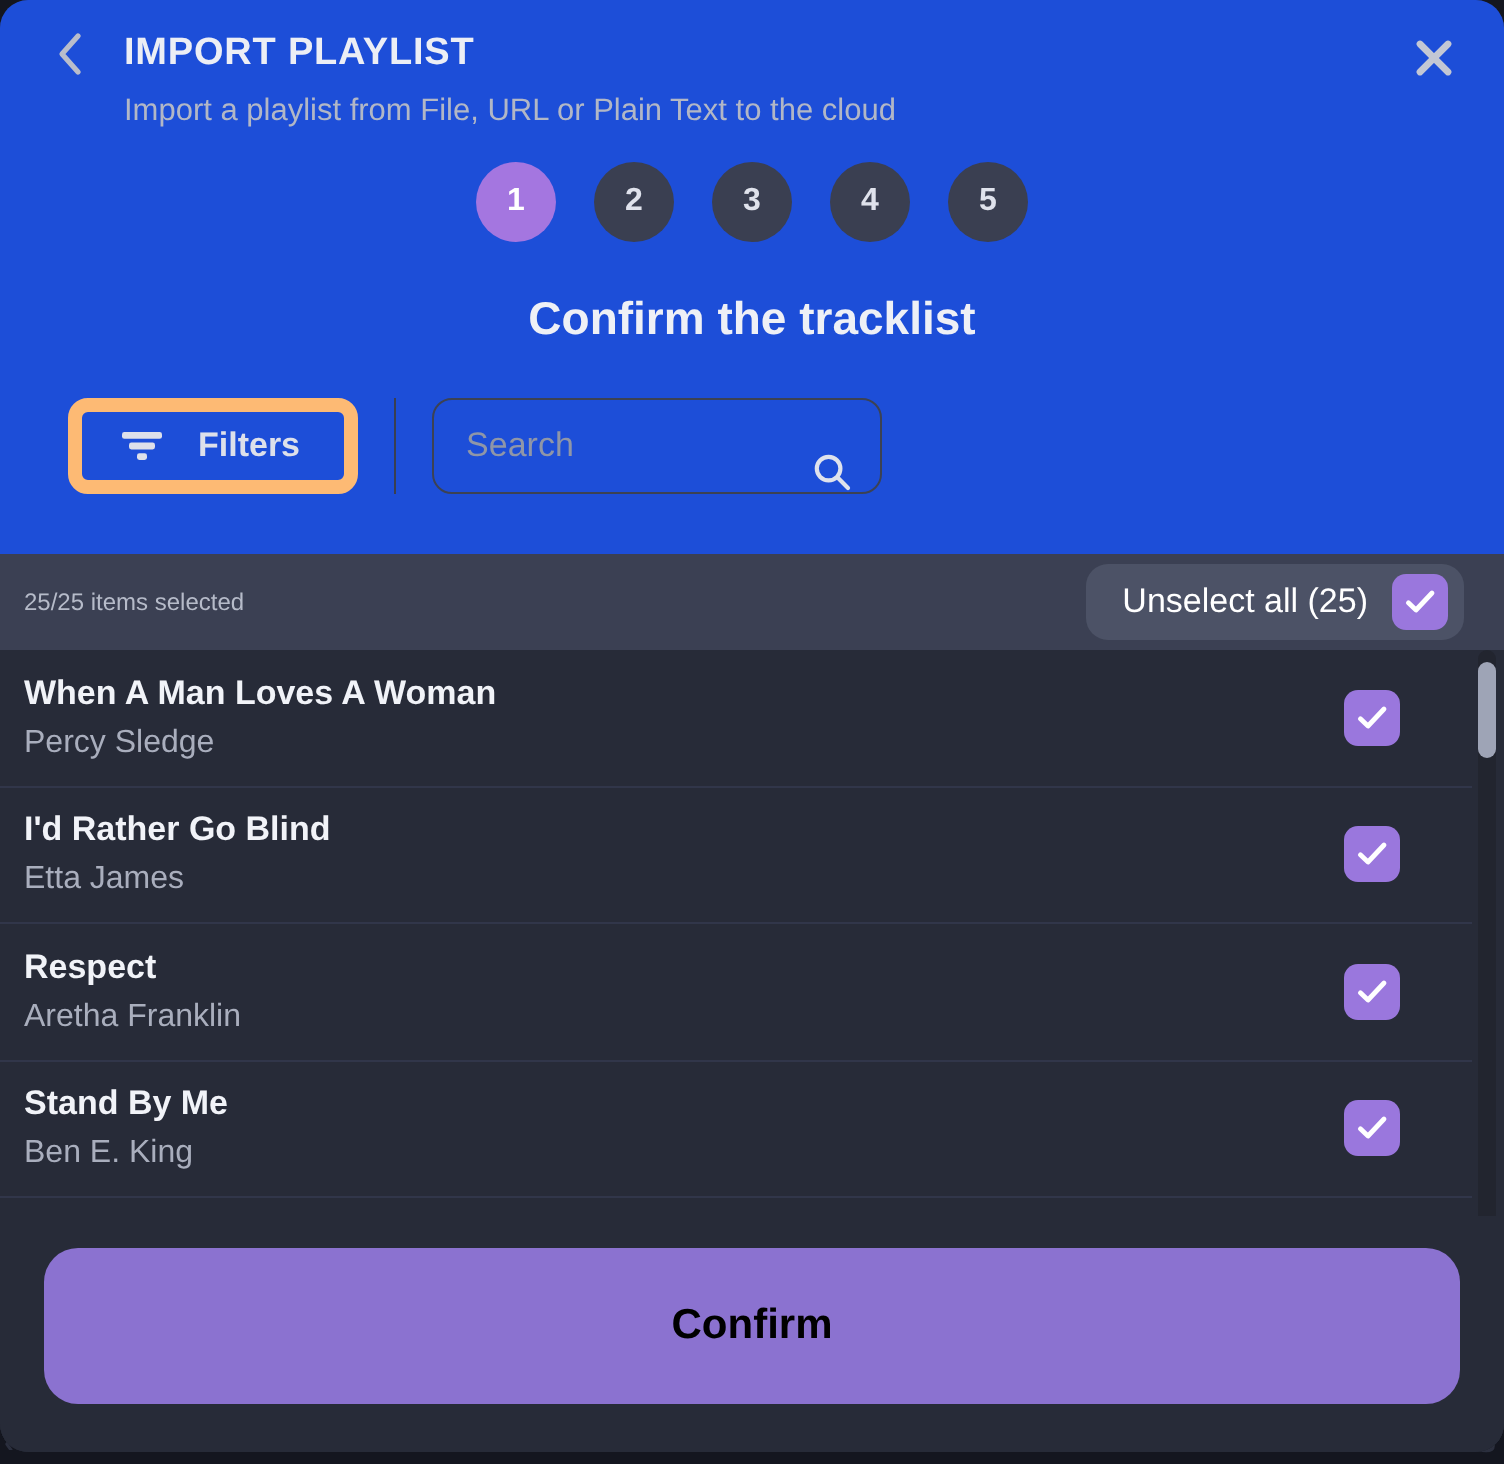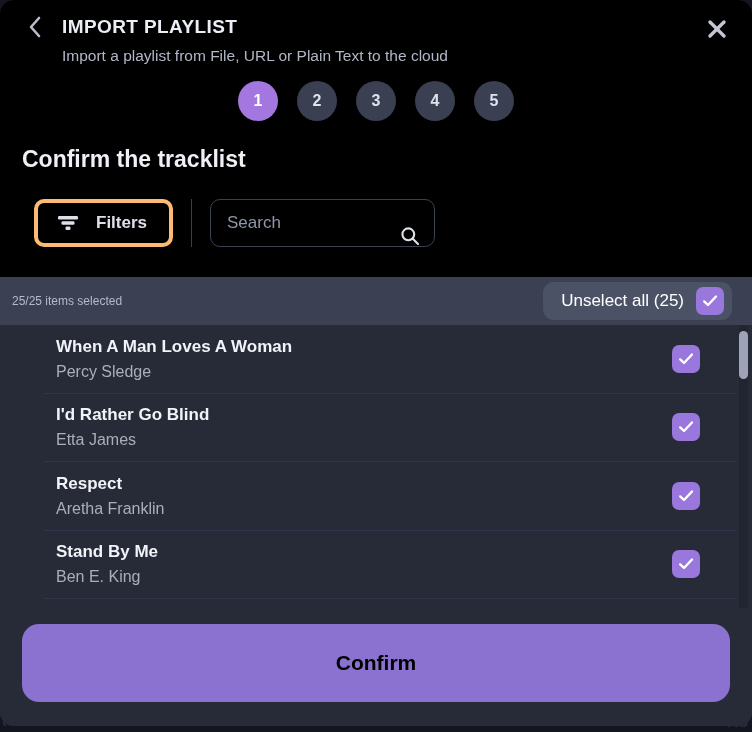--- a/index.html
+++ b/index.html
@@ -38,21 +38,21 @@
     background: #272b38;
     border-radius: 14px;
     overflow: hidden;
     display: flex;
     flex-direction: column;
   }
 
   
   .header {
     position: relative;
-    background: #000000;
+    background: #1d4ed8;
     padding: 14px 22px 10px 22px;
     flex: 0 0 auto;
   }
   .title-row {
     display: flex;
     align-items: center;
     gap: 14px;
   }
   .back-icon {
     width: 26px; height: 26px;
@@ -100,42 +100,42 @@
     display: flex; align-items: center; justify-content: center;
     cursor: pointer;
     user-select: none;
   }
   .step.active {
     background: #a476e0;
     color: #ffffff;
   }
 
   .section-title {
-    text-align: left;
+    text-align: center;
     font-size: 23px;
     font-weight: bold;
     color: #eef0f6;
     margin-top: 25px;
     padding-bottom: 4px;
   }
 
   
   .controls {
     display: flex;
     align-items: center;
     gap: 0;
     padding: 22px 20px 20px 12px;
   }
   .filters-btn {
     display: flex;
     align-items: center;
     gap: 18px;
     height: 48px;
     padding: 0 22px 0 20px;
-    border: 4px solid #fdba74;
+    border: 7px solid #fdba74;
     border-radius: 10px;
     background: transparent;
     color: #dde0ea;
     font-size: 17px;
     font-weight: bold;
     cursor: pointer;
     font-family: "Liberation Sans", sans-serif;
   }
   .filter-icon { width: 20px; height: 16px; display:block; }
   .ctrl-divider {
@@ -218,21 +218,20 @@
   .list-wrap {
     position: relative;
     flex: 1 1 auto;
     overflow: hidden;
     background: #272b38;
   }
   .list {
     position: absolute;
     inset: 0;
     padding-right: 16px;
-    margin-left: 44px;
   }
   .row {
     display: flex;
     align-items: center;
     justify-content: space-between;
     height: 68.5px;
     padding: 0 36px 0 12px;
     border-bottom: 1px solid #31364a;
     cursor: pointer;
   }

